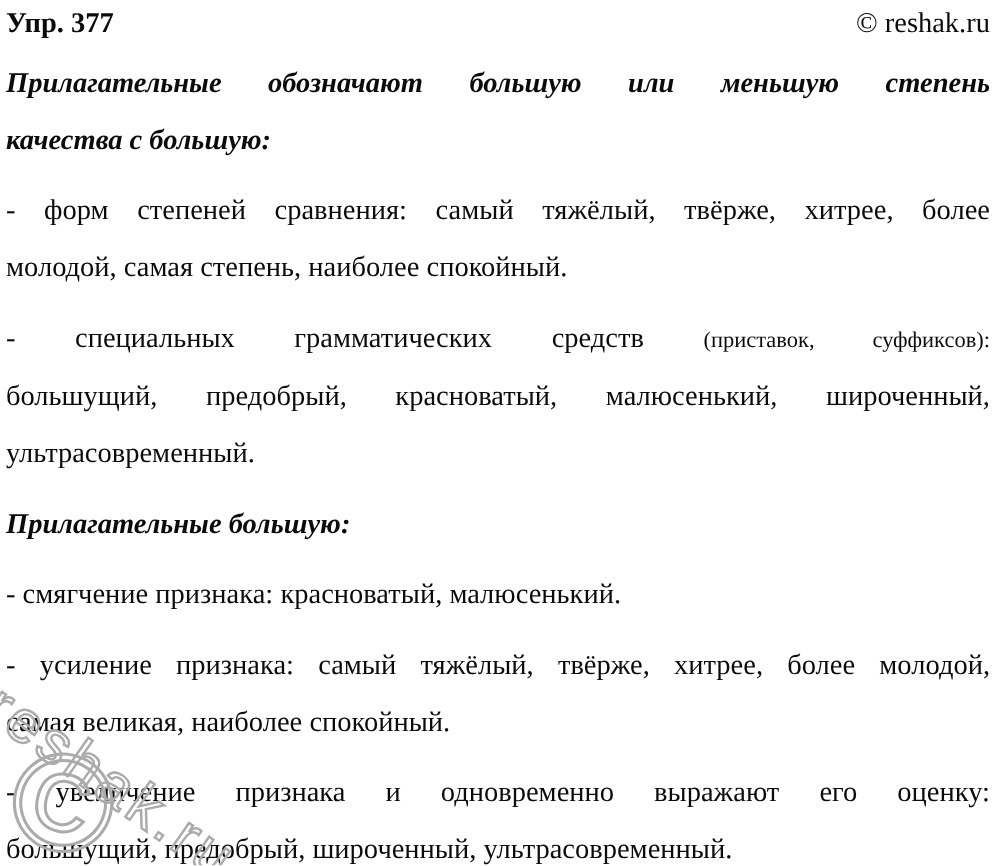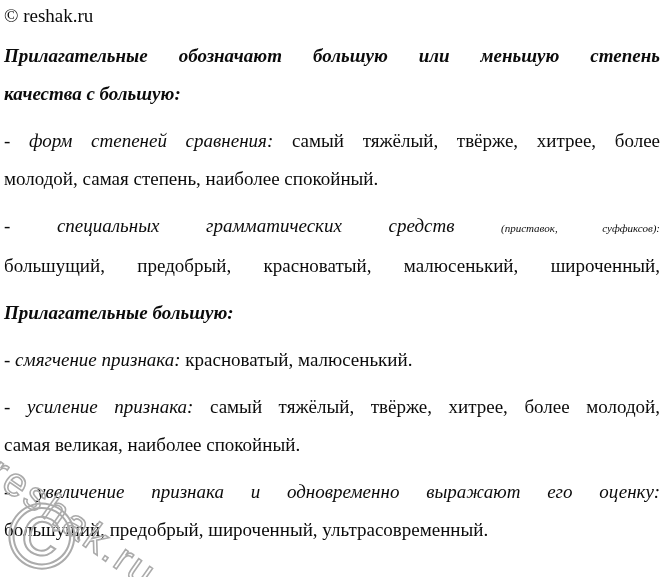--- a/index.html
+++ b/index.html
@@ -27,22 +27,22 @@
   
   .para {
     position: relative;
     z-index: 1;
     line-height: 38px;
     margin: 0 0 9px 0;
   }
   .ln { text-align: left; }
   .ln.j { text-align: justify; text-align-last: justify; }
   .bi { font-weight: bold; font-style: italic; }
-  .it { font-style: italic; }
-  .sm { font-style: italic; font-size: 11px; }
+  .it { }
+  .sm { font-size: 15px; }
   
   .wm {
     position: absolute;
     z-index: 2;
     pointer-events: none;
     font-family: "Liberation Sans", sans-serif;
     color: transparent;
     -webkit-text-stroke: 1.6px #ababab;
     line-height: 1;
   }
@@ -65,36 +65,38 @@
 </style>
 </head>
 <body>
 
 <div class="page">
 
   <div class="wm wm-symbol">©</div>
   <div class="wm wm-site">reshak.ru</div>
 
   <div class="hdr">
+    <span class="ex">Упр. 377</span>
     <span class="cr">© reshak.ru</span>
   </div>
 
   <div class="para bi">
     <div class="ln j">Прилагательные обозначают большую или меньшую степень</div>
     <div class="ln">качества с большую:</div>
   </div>
 
   <div class="para">
     <div class="ln j"><span class="it">- форм степеней сравнения:</span> <span>самый тяжёлый, твёрже, хитрее, более</span></div>
     <div class="ln">молодой, самая степень, наиболее спокойный.</div>
   </div>
 
   <div class="para">
     <div class="ln j"><span class="it">- специальных грамматических средств</span> <span class="sm">(приставок, суффиксов):</span></div>
     <div class="ln j">большущий, предобрый, красноватый, малюсенький, широченный,</div>
+    <div class="ln">ультрасовременный.</div>
   </div>
 
   <div class="para bi">
     <div class="ln">Прилагательные большую:</div>
   </div>
 
   <div class="para">
     <div class="ln"><span class="it">- смягчение признака:</span> <span>красноватый, малюсенький.</span></div>
   </div>
 

